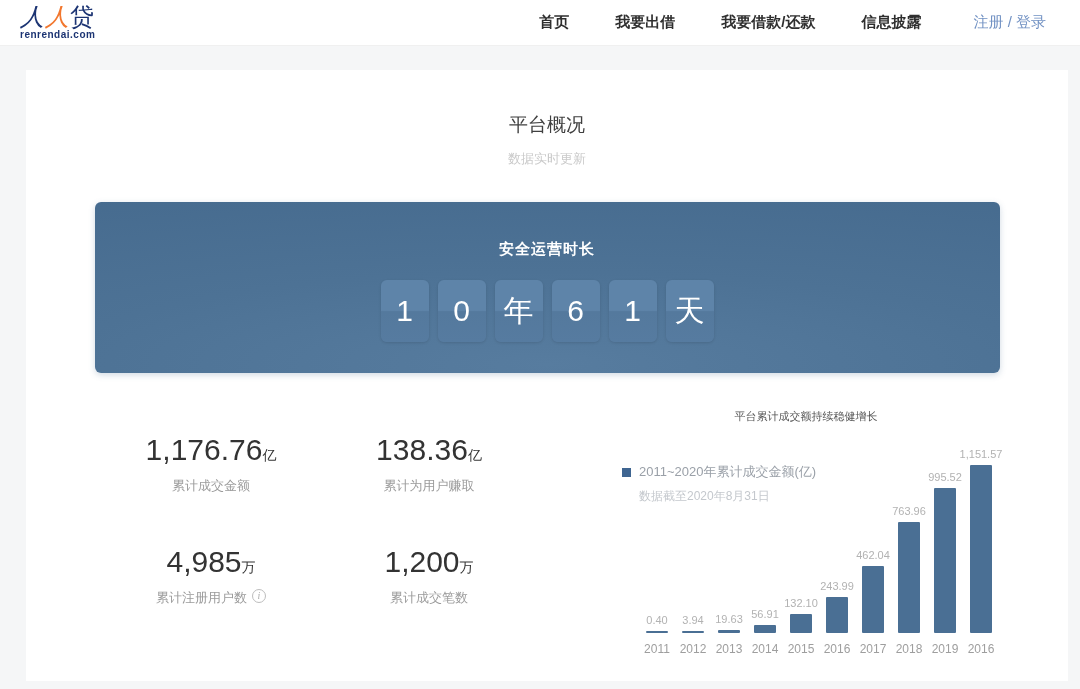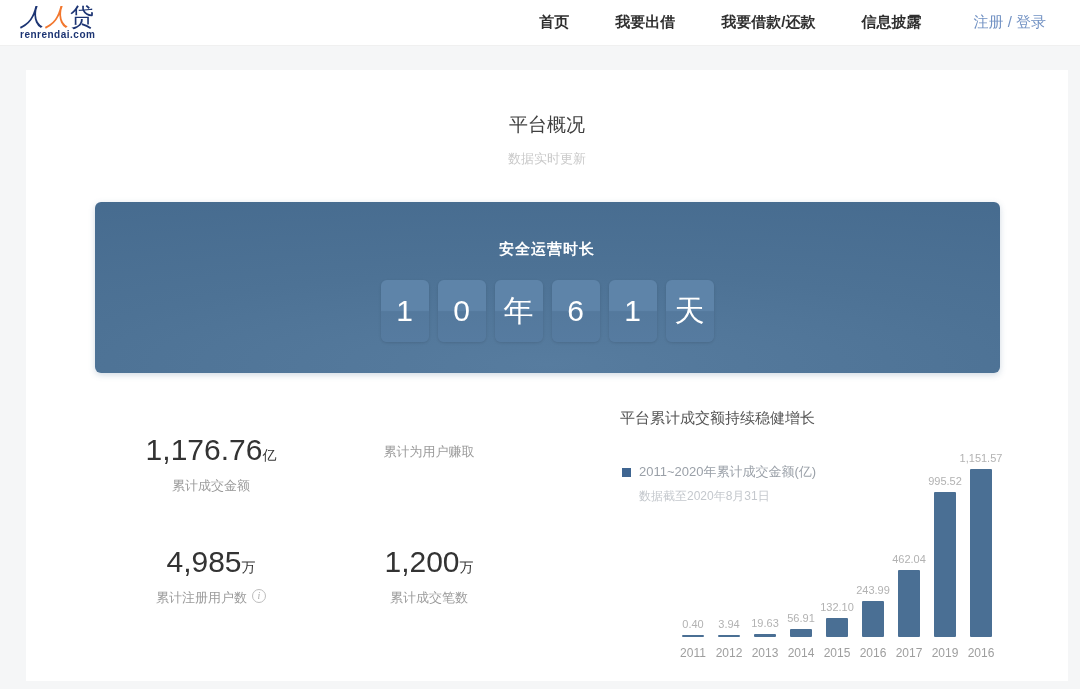--- a/index.html
+++ b/index.html
@@ -58,21 +58,21 @@
   .stat-number { font-size:30px; color:#333333; }
   .stat-unit { font-size:14px; color:#333333; }
   .stat-label { font-size:13px; color:#9b9b9b; margin-top:10px; display:flex; justify-content:center; align-items:flex-start; gap:5px; }
   .info-icon {
     width:14px; height:14px; border:1px solid #bdbdbd; border-radius:50%;
     color:#adadad; font-size:10px; line-height:12px; text-align:center;
     font-style:italic; font-family:"Liberation Serif",serif; cursor:pointer; display:inline-block;
   }
   
   .chart { position:relative; margin-left:auto; margin-right:76px; width:372px; }
-  .chart-title { text-align:left; font-size:15px; color:#555555; margin-top:2px; }
+  .chart-title { text-align:center; font-size:11px; color:#555555; margin-top:2px; }
   .legend { position:absolute; left:2px; top:56px; }
   .legend-line { display:flex; align-items:center; gap:8px; }
   .legend-swatch { width:9px; height:9px; background:#3f6591; display:inline-block; }
   .legend-label { font-size:13px; color:#9aa0a8; }
   .legend-note { font-size:12px; color:#c4c8cd; margin-top:7px; margin-left:17px; }
   .plot { display:flex; align-items:flex-end; gap:14px; margin-top:24px; justify-content:flex-end; }
   .bar-col { display:flex; flex-direction:column; align-items:center; justify-content:flex-end; width:22px; }
   .bar-value { font-size:11px; color:#b2b2b2; white-space:nowrap; margin-bottom:5px; }
   .bar { width:22px; border-radius:1px; }
   .bar-year { font-size:12px; color:#9e9e9e; margin-top:9px; }
@@ -112,20 +112,21 @@
 
   <div class="bottom-row">
     <div class="stats-grid">
       <div class="stat">
         <div><span class="stat-number">1,176.76</span><span class="stat-unit">亿</span></div>
         <div class="stat-label">
             <span>累计成交金额</span>
           </div>
       </div>
       <div class="stat">
+        <div><span class="stat-number">138.36</span><span class="stat-unit">亿</span></div>
         <div class="stat-label">
             <span>累计为用户赚取</span>
           </div>
       </div>
       <div class="stat">
         <div><span class="stat-number">4,985</span><span class="stat-unit">万</span></div>
         <div class="stat-label">
             <span>累计注册用户数</span>
             <span class="info-icon">i</span>
           </div>
@@ -177,20 +178,25 @@
             <div class="bar-value">243.99</div>
             <div class="bar" style="height: 36px; background: rgb(74, 111, 148);"></div>
             <div class="bar-year">2016</div>
           </div>
           <div class="bar-col">
             <div class="bar-value">462.04</div>
             <div class="bar" style="height: 67px; background: rgb(74, 111, 148);"></div>
             <div class="bar-year">2017</div>
           </div>
           <div class="bar-col">
+            <div class="bar-value">763.96</div>
+            <div class="bar" style="height: 111px; background: rgb(74, 111, 148);"></div>
+            <div class="bar-year">2018</div>
+          </div>
+          <div class="bar-col">
             <div class="bar-value">995.52</div>
             <div class="bar" style="height: 145px; background: rgb(74, 111, 148);"></div>
             <div class="bar-year">2019</div>
           </div>
           <div class="bar-col">
             <div class="bar-value">1,151.57</div>
             <div class="bar" style="height: 168px; background: rgb(74, 111, 148);"></div>
             <div class="bar-year">2016</div>
           </div>
         </div>

